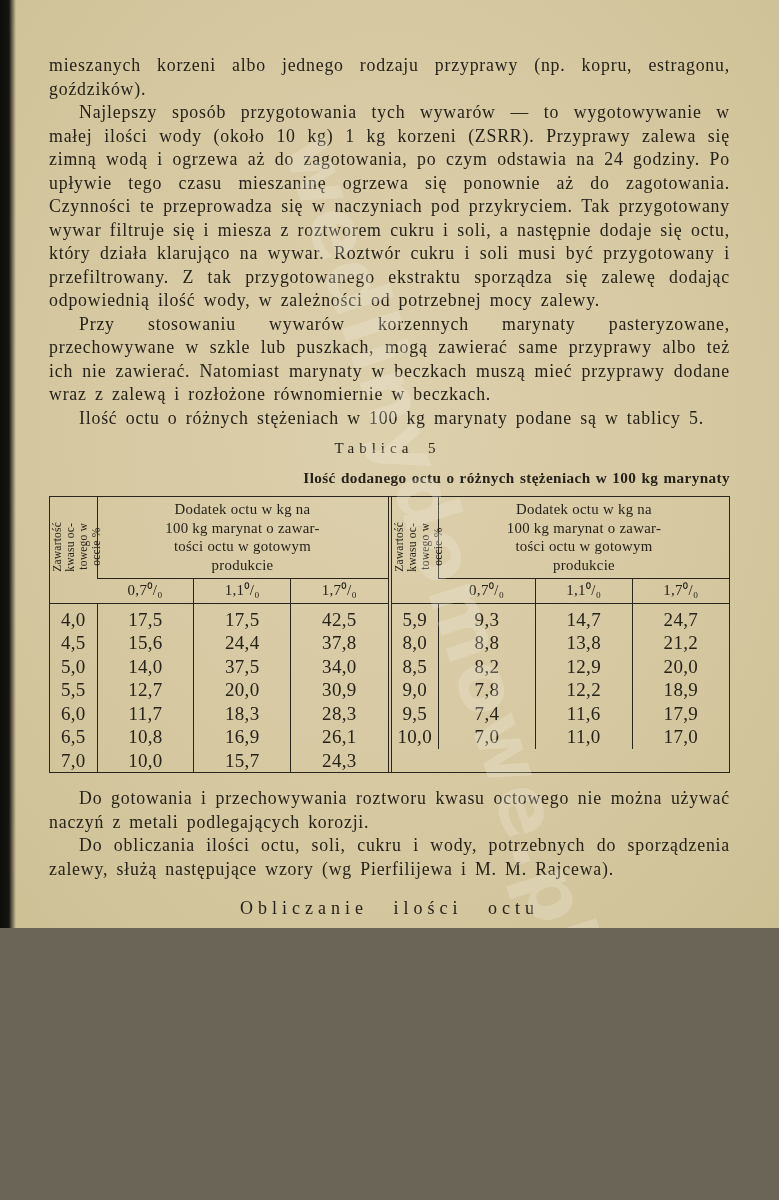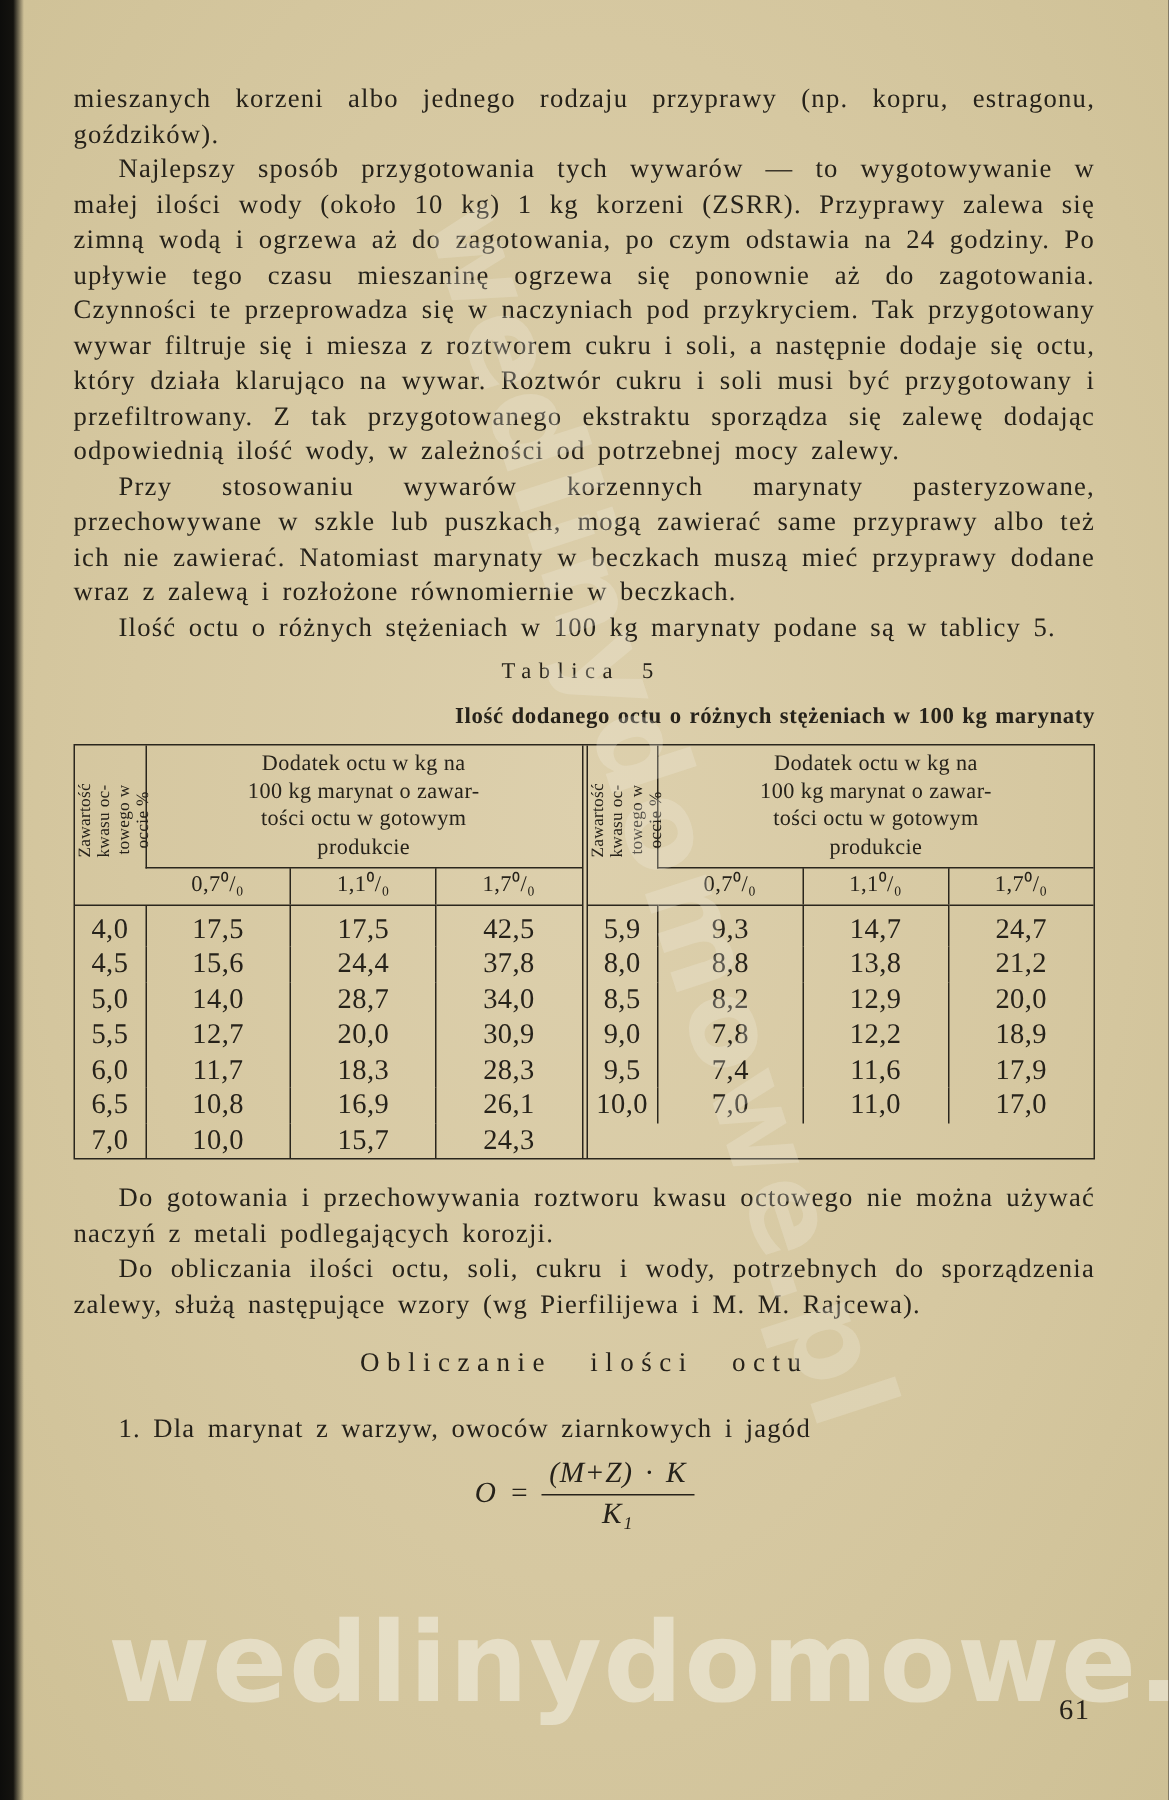--- a/index.html
+++ b/index.html
@@ -1,19 +1,19 @@
 <!DOCTYPE html>
 <html><head>
 <meta charset="utf-8">
 <style>
   * { box-sizing: border-box; }
   html,body { margin:0; padding:0; background:#6b6558; }
   .page {
     position: relative;
-    width: 779px; height: 1200px;
+    width: 779px; height: 928px;
     margin: 0 auto;
     background: radial-gradient(ellipse at 50% 45%, #ddd0ad 0%, #d6c8a1 55%, #cec095 100%);
     overflow: hidden;
     font-family: "Liberation Serif", serif;
     color: #26221a;
   }
   .scan-edge {
     position:absolute; left:0; top:0; height:100%; width:16px;
     background: linear-gradient(90deg, #0d0d0b 0%, #14130f 55%, rgba(20,19,15,0) 100%);
   }
@@ -133,21 +133,21 @@
               </tr>
               <tr>
                 <td>4,5</td>
                 <td>15,6</td>
                 <td>24,4</td>
                 <td>37,8</td>
               </tr>
               <tr>
                 <td>5,0</td>
                 <td>14,0</td>
-                <td>28,7</td>
+                <td>37,5</td>
                 <td>34,0</td>
               </tr>
               <tr>
                 <td>5,5</td>
                 <td>12,7</td>
                 <td>20,0</td>
                 <td>30,9</td>
               </tr>
               <tr>
                 <td>6,0</td>

